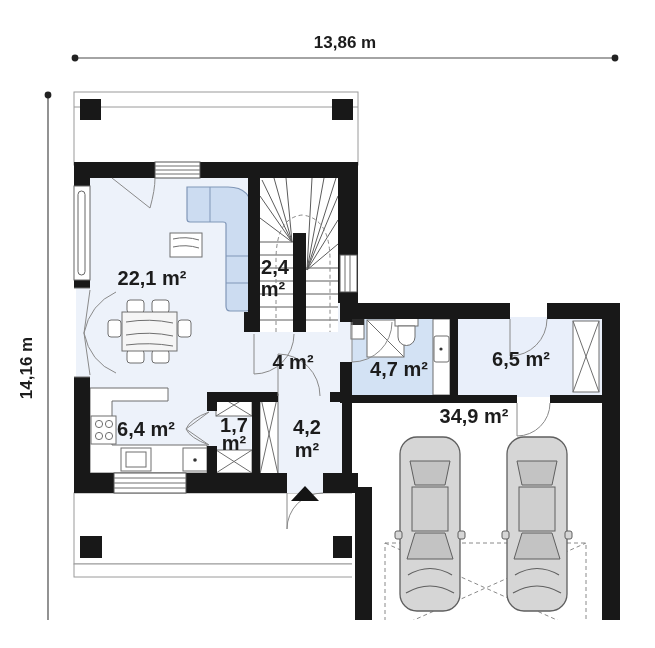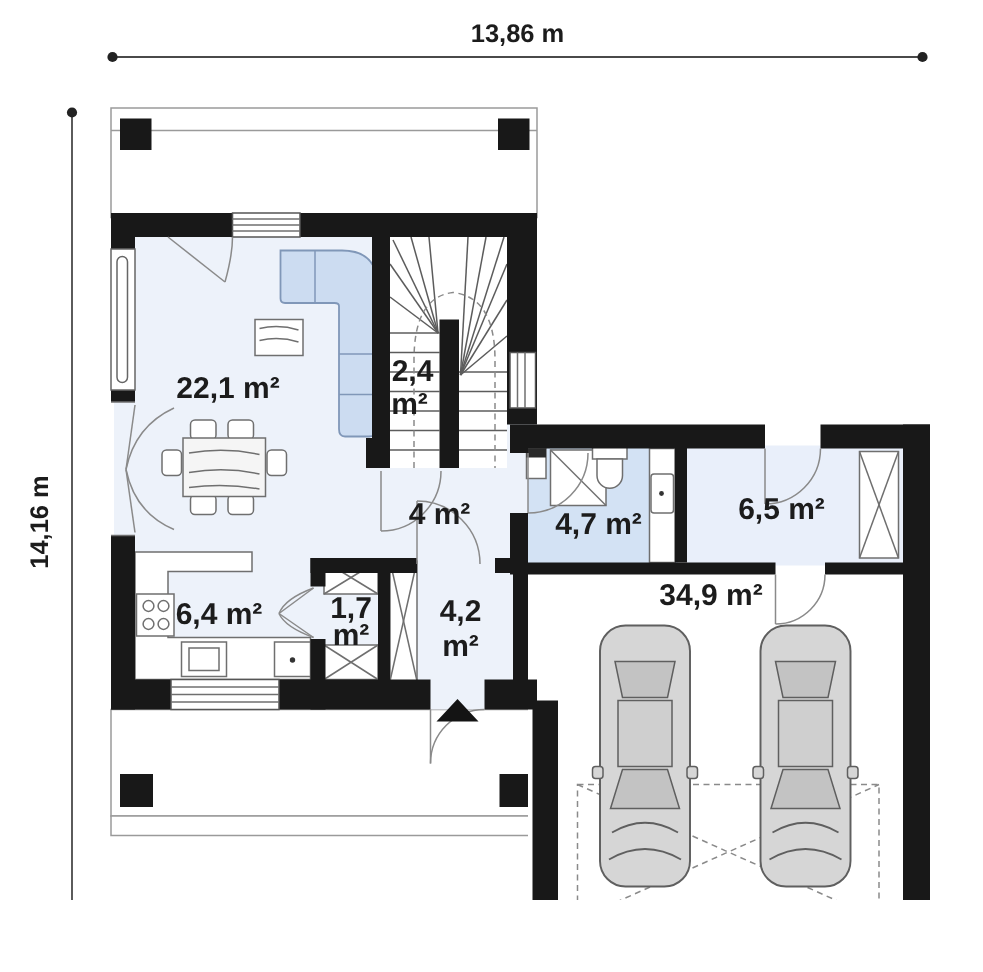--- a/index.html
+++ b/index.html
@@ -1,16 +1,16 @@
 <!DOCTYPE html>
 <html><head>
 <meta charset="utf-8">
 <style>
   html,body{margin:0;padding:0;background:#ffffff;}
-  .stage{width:655px;height:600px;position:relative;background:#fff;overflow:hidden;}
+  .stage{width:655px;height:600px;position:relative;background:#fff;overflow:hidden;margin-top:20px;}
   svg{display:block;}
   text{font-family:"Liberation Sans","DejaVu Sans",sans-serif;font-weight:700;fill:#1c1c1c;}
   .room-label{font-size:20px;}
   .dim-label{font-size:17px;}
   .wall{fill:#181818;}
   .thin{stroke:#6f6f6f;stroke-width:1;fill:none;}
   .swing{stroke:#8a8a8a;stroke-width:1;fill:none;}
   .furn{fill:#ffffff;stroke:#6f6f6f;stroke-width:1;}
   .blue-furn{fill:#ccdcf1;stroke:#8097b8;stroke-width:1.2;}
   .step{stroke:#5c5c5c;stroke-width:1;}

